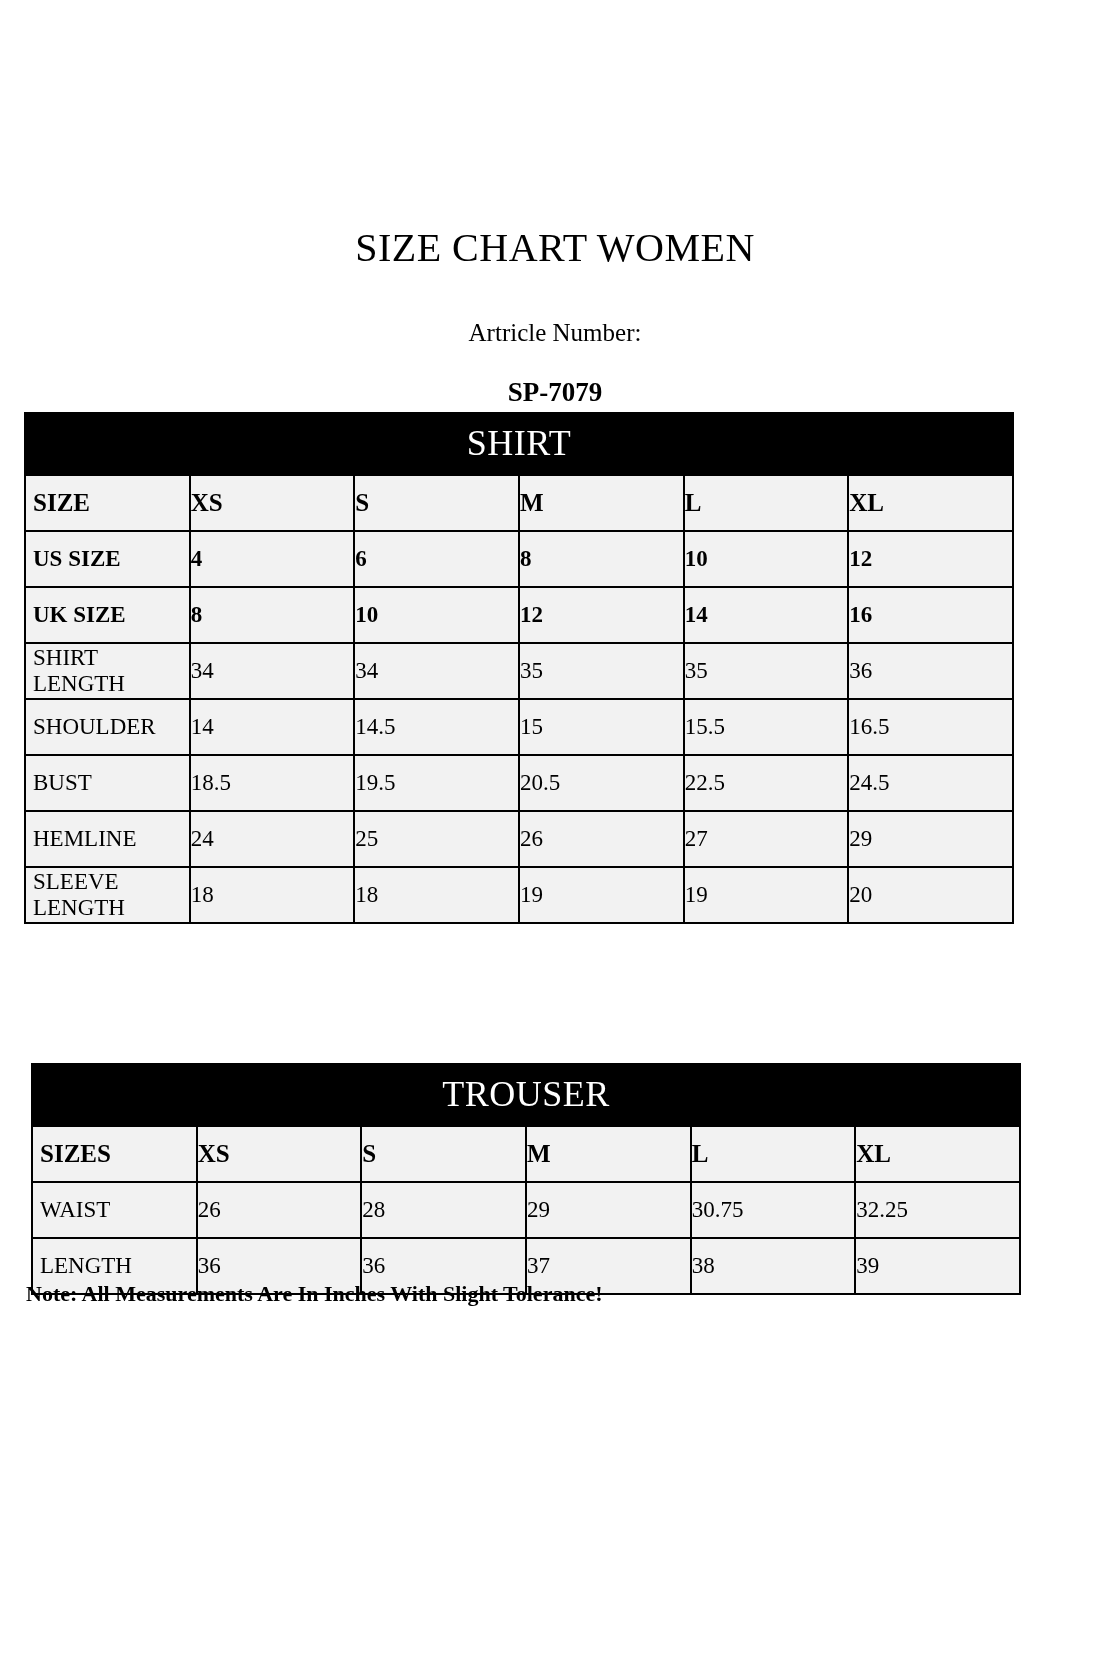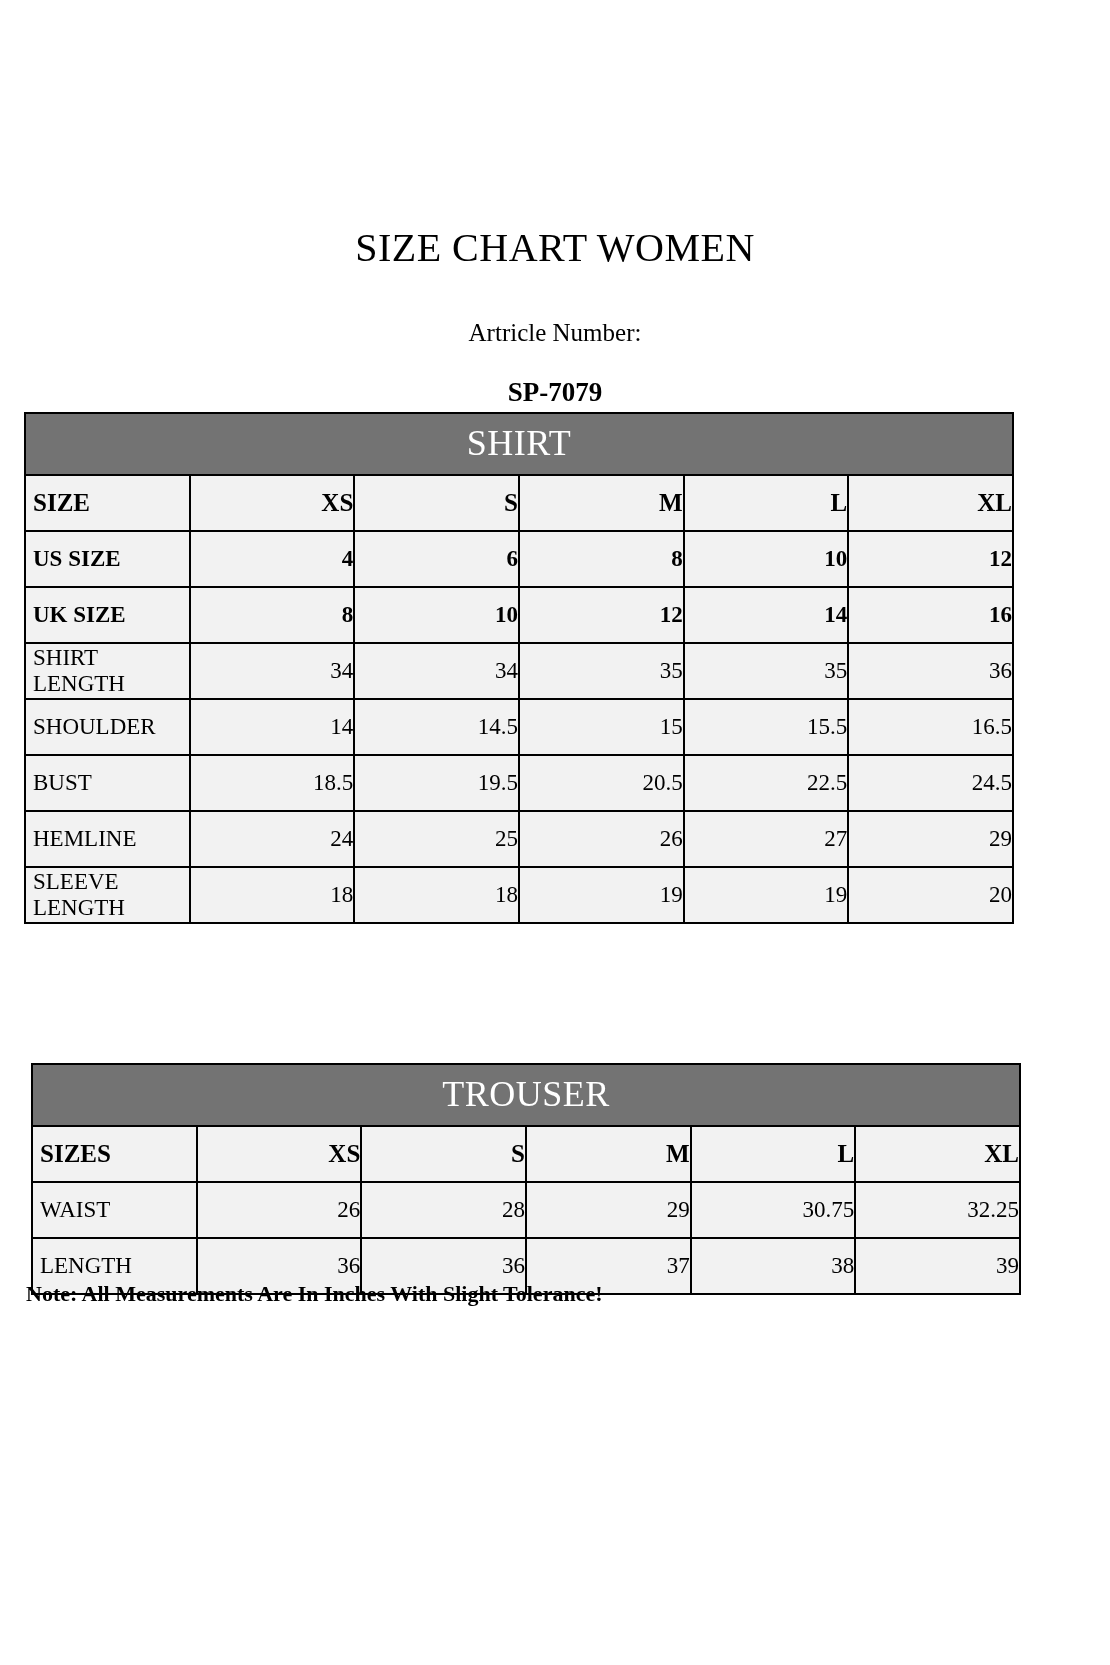--- a/index.html
+++ b/index.html
@@ -57,42 +57,42 @@
 
   table {
     border-collapse: collapse;
     width: 990px;
     table-layout: fixed;
   }
   table tr td, table tr th {
     border: 2px solid #000000;
   }
   .section-head td {
-    background: #737373;
+    background: #000000;
     color: #ffffff;
     text-align: center;
     font-size: 36px;
     font-weight: normal;
     padding: 8px 0 10px 0;
     letter-spacing: 0.5px;
     border: 2px solid #000000;
   }
   .row td {
     background: #f2f2f2;
     height: 54px;
     font-size: 23px;
     padding: 0;
   }
   .label-cell {
     text-align: left;
     padding-left: 7px !important;
     width: 324px;
   }
   .val-cell {
-    text-align: right;
+    text-align: left;
   }
   .bold-row td {
     font-weight: bold;
   }
   .hdr-row td {
     font-weight: bold;
     font-size: 25px;
   }
   .note-wrap {
     position: absolute;

